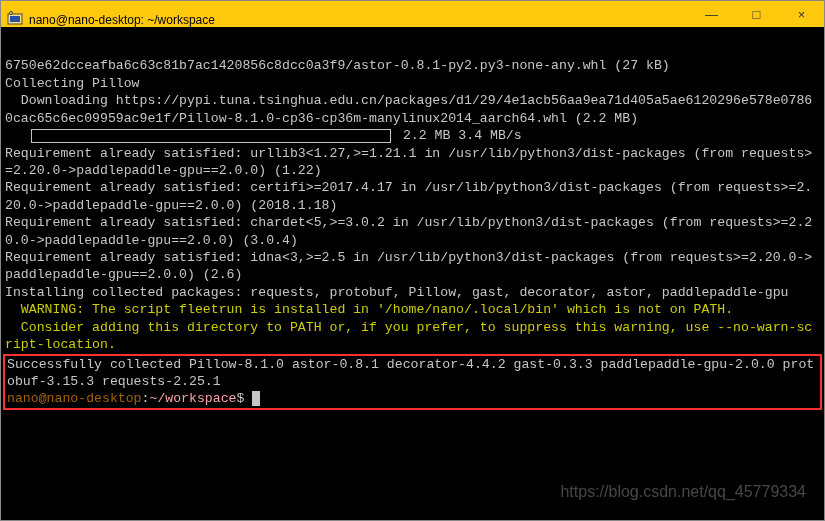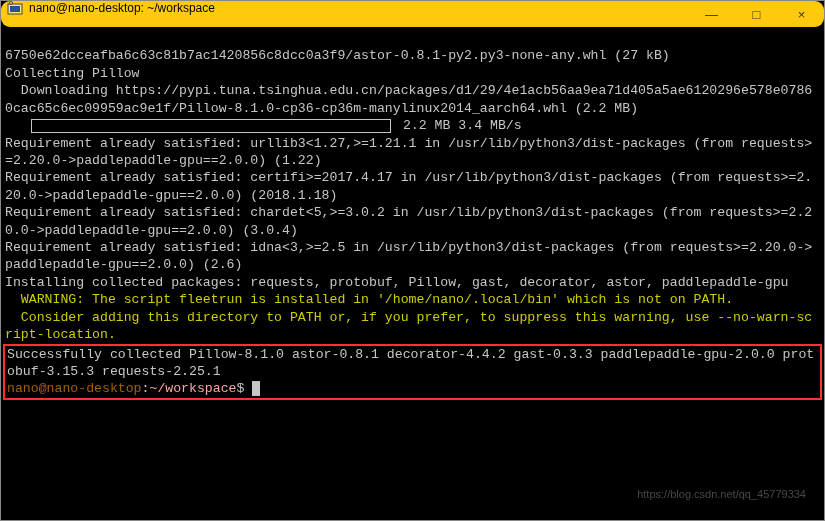--- a/index.html
+++ b/index.html
@@ -7,43 +7,42 @@
     width: 825px; height: 521px;
     font-family: "Courier New", monospace;
     font-size: 13.2px;
     background: #000;
     overflow: hidden;
   }
   .window { width: 100%; height: 100%; border: 1px solid #888; }
   .titlebar {
     height: 26px;
     background: #ffc90e;
-    display: flex; align-items: flex-start;
+    display: flex; align-items: flex-end;
     padding: 0 0 0 6px;
     font-family: Tahoma, sans-serif;
     font-size: 12px;
     color: #000;
-    border-radius: 9px;
   }
   .titlebar .icon { width: 16px; height: 16px; margin-right: 6px; }
   .titlebar .title { flex: 1; }
   .ctrls { display: flex; height: 100%; }
   .ctrl {
     width: 45px; height: 100%;
     display: flex; align-items: center; justify-content: center;
     font-family: Arial, sans-serif; font-size: 13px; color: #333;
     cursor: pointer;
   }
 
   .terminal {
     width: 100%;
     height: calc(100% - 26px);
     background: #000;
     color: #c6c6c6;
-    padding: 3px 4px;
+    padding: 13px 4px;
     line-height: 1.32;
     white-space: pre-wrap;
     word-break: break-all;
     position: relative;
   }
   .gray   { color: #c6c6c6; }
   .yellow { color: #cdcd00; }
   .prompt { color: #a16207; font-family: Liberation Mono, monospace; }
   .path   { color: #fca5a5; }
 
@@ -68,21 +67,21 @@
     display: inline-block;
     width: 8px; height: 15px;
     background: #c6c6c6;
     vertical-align: middle;
   }
 
   .watermark {
     position: absolute;
     right: 18px; bottom: 18px;
     font-family: Arial, sans-serif;
-    font-size: 11px;
+    font-size: 16px;
     color: rgba(200,200,200,0.35);
     pointer-events: none;
   }
 </style>
 </head>
 <body>
 
 <div class="window">
   <div class="titlebar">
     <span class="icon">

